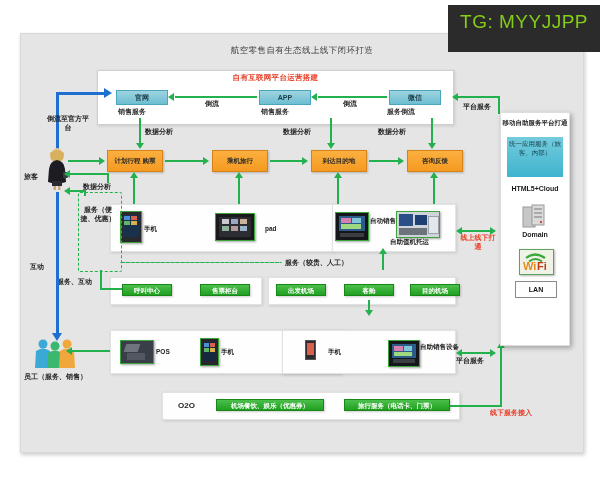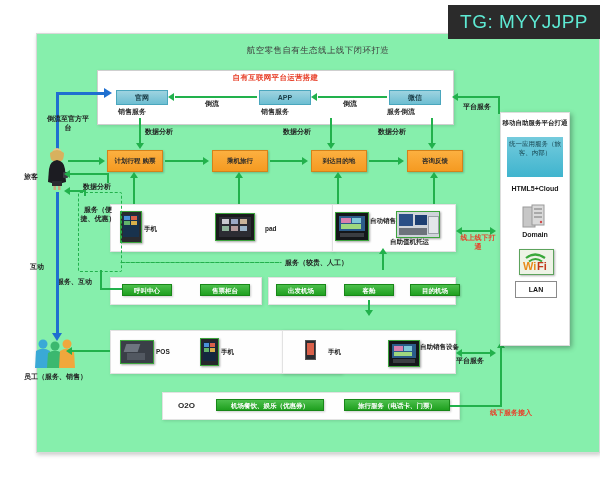--- a/index.html
+++ b/index.html
@@ -7,38 +7,38 @@
     width:600px;height:480px;overflow:hidden;
     background:#ffffff;
     font-family:"Liberation Sans","DejaVu Sans",sans-serif;
     position:relative;
   }
   .canvas{position:absolute;left:0;top:0;width:600px;height:480px;}
 
   
   .tg-badge{
     position:absolute;right:0;top:5px;
-    background:#2b2b2b;color:#5eead4;
+    background:#2b2b2b;color:#84cc16;
     font-size:19px;letter-spacing:.5px;
-    padding:6px 12px 6px 12px;
+    padding:6px 12px 19px 12px;
     font-family:"Liberation Sans",sans-serif;
     z-index:50;
   }
   .site-badge{
     position:absolute;left:0;bottom:12px;
     background:#6b6b6b;color:#fff;
     font-size:17px;letter-spacing:.2px;
     padding:7px 14px 8px 14px;
     z-index:50;
   }
 
   
   .slide{
-    position:absolute;left:36px;top:33px;width:562px;height:418px;
-    background:#86efac;border:1px solid #d8d8d8;
+    position:absolute;left:20px;top:33px;width:562px;height:418px;
+    background:#e5e5e5;border:1px solid #d8d8d8;
     box-shadow:1px 2px 4px rgba(0,0,0,.20);
   }
   .slide-title{
     position:absolute;left:0;top:11px;width:100%;
     text-align:center;font-size:8.5px;color:#3c3c3c;letter-spacing:.4px;
   }
 
   
   .panel{position:absolute;background:#fefefe;border:1px solid #e2e2e2;
          box-shadow:1px 1px 3px rgba(0,0,0,.13);}

